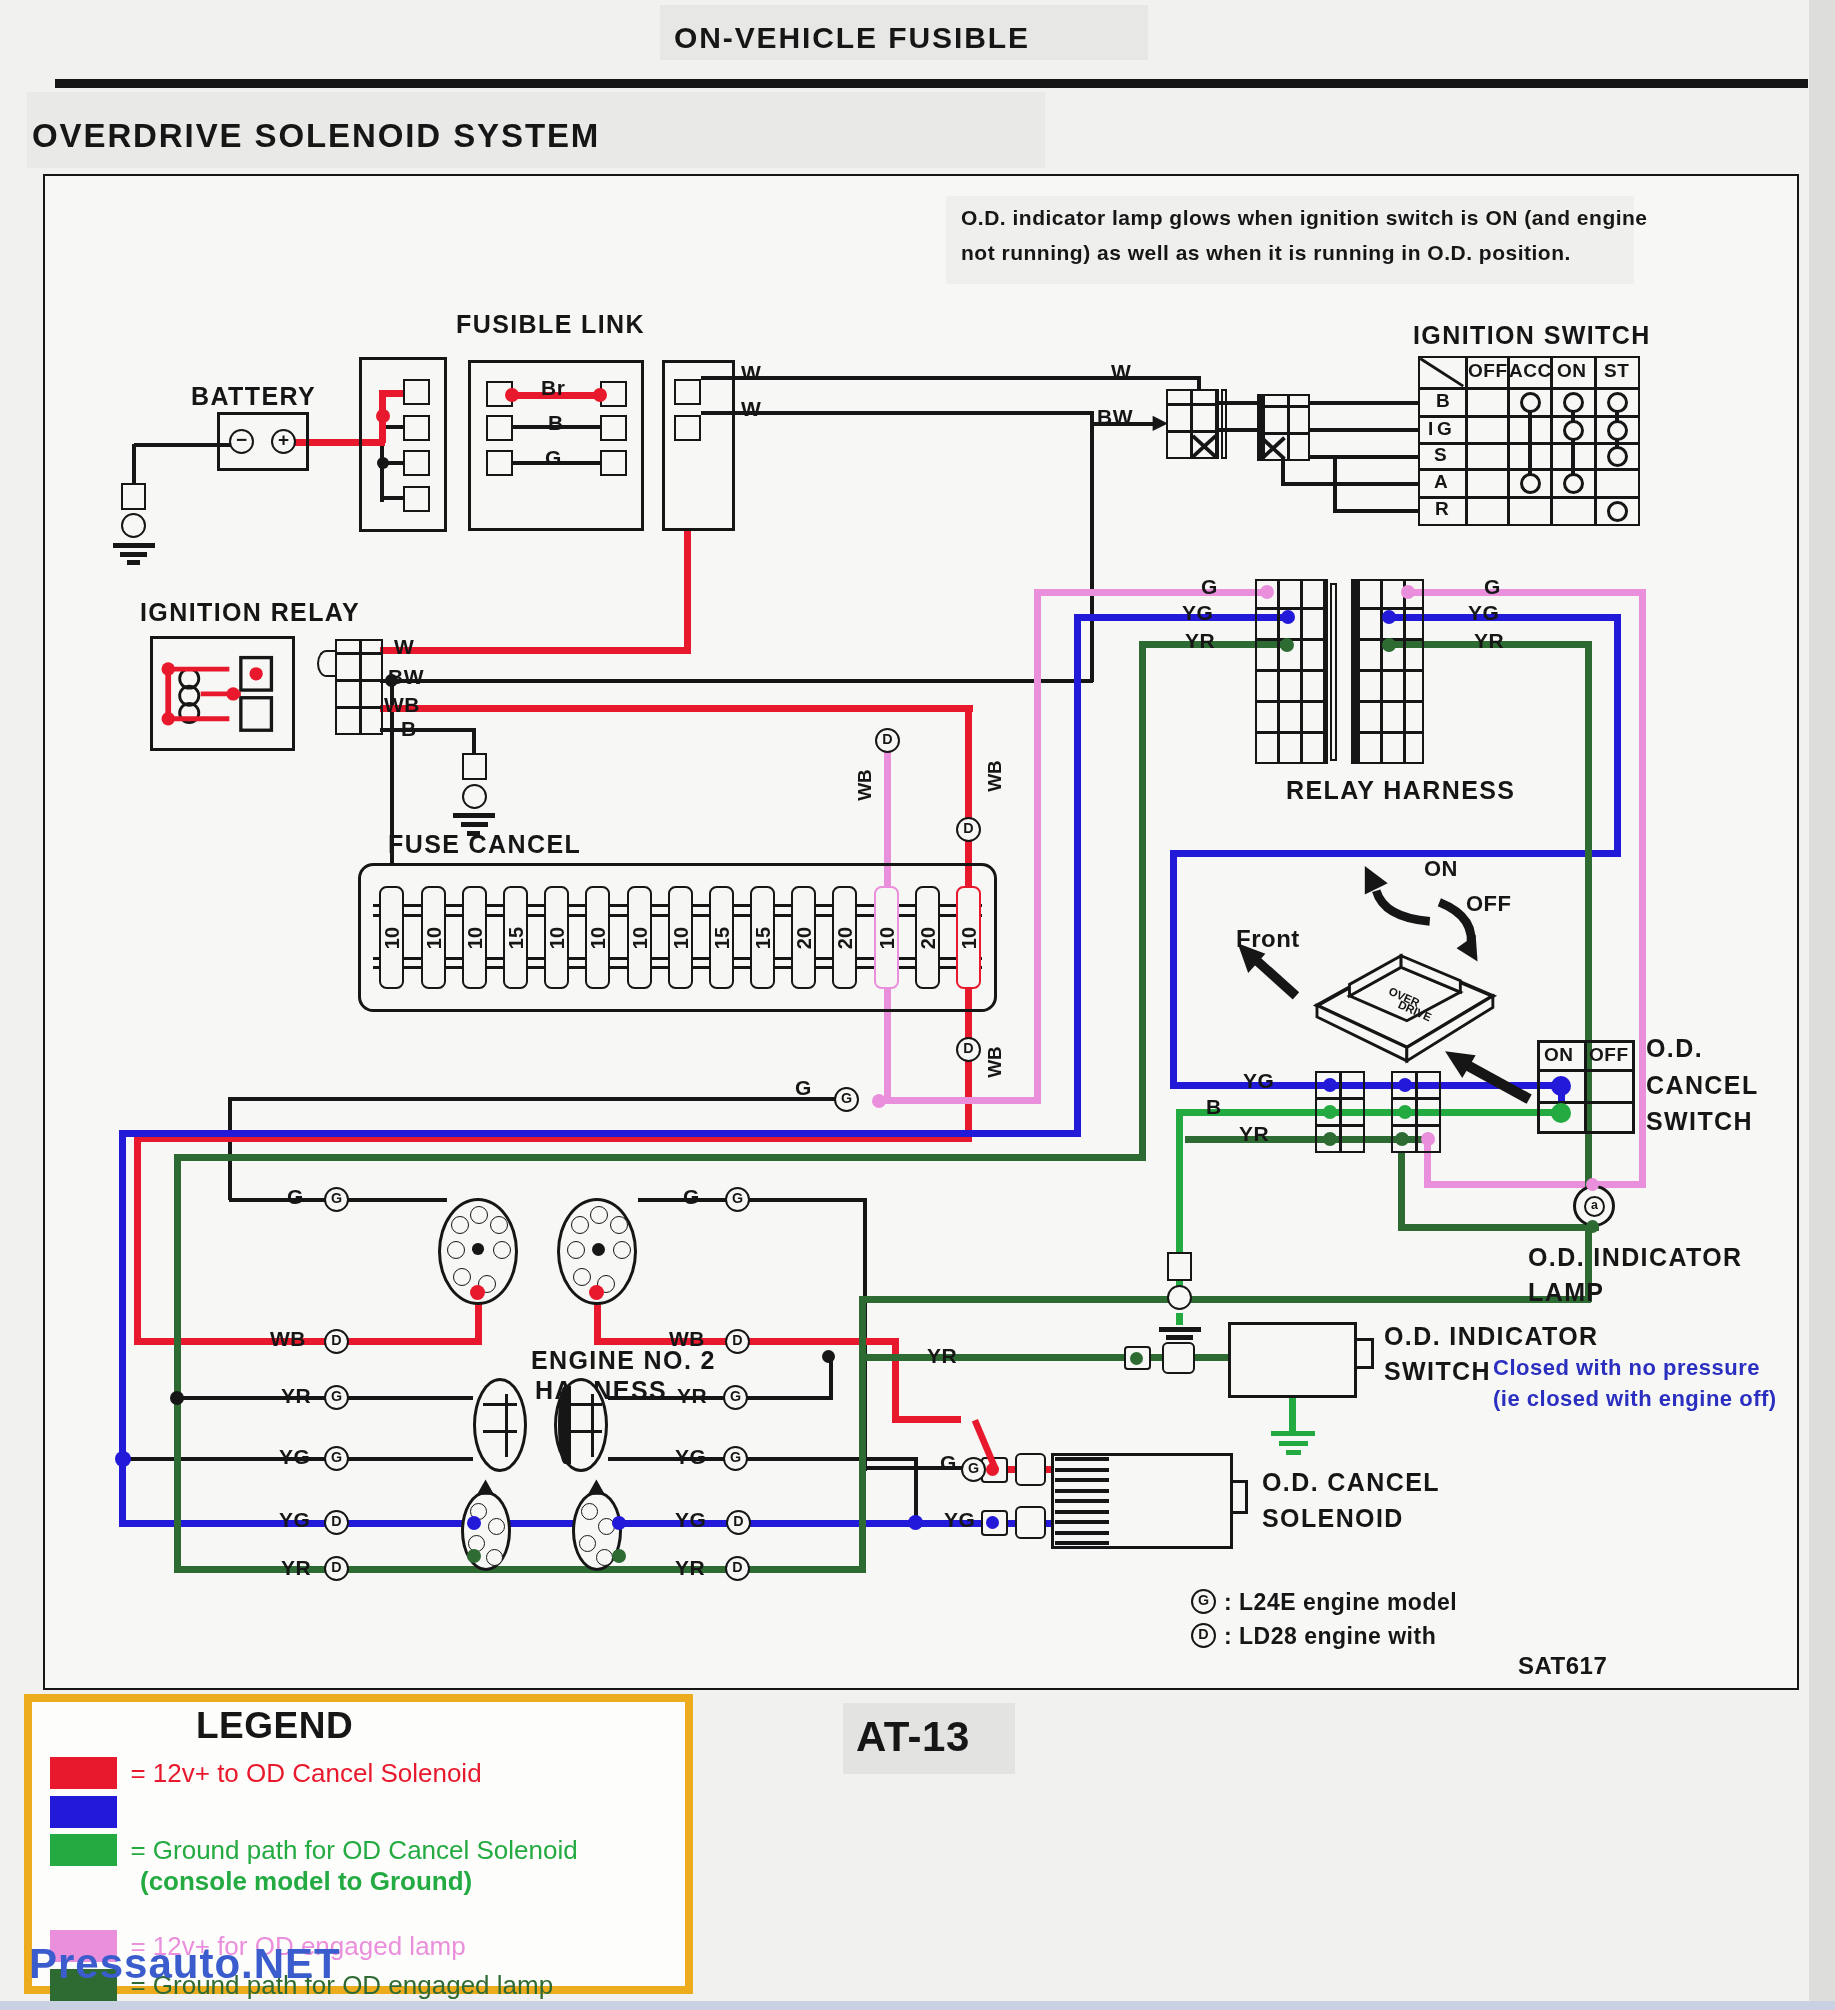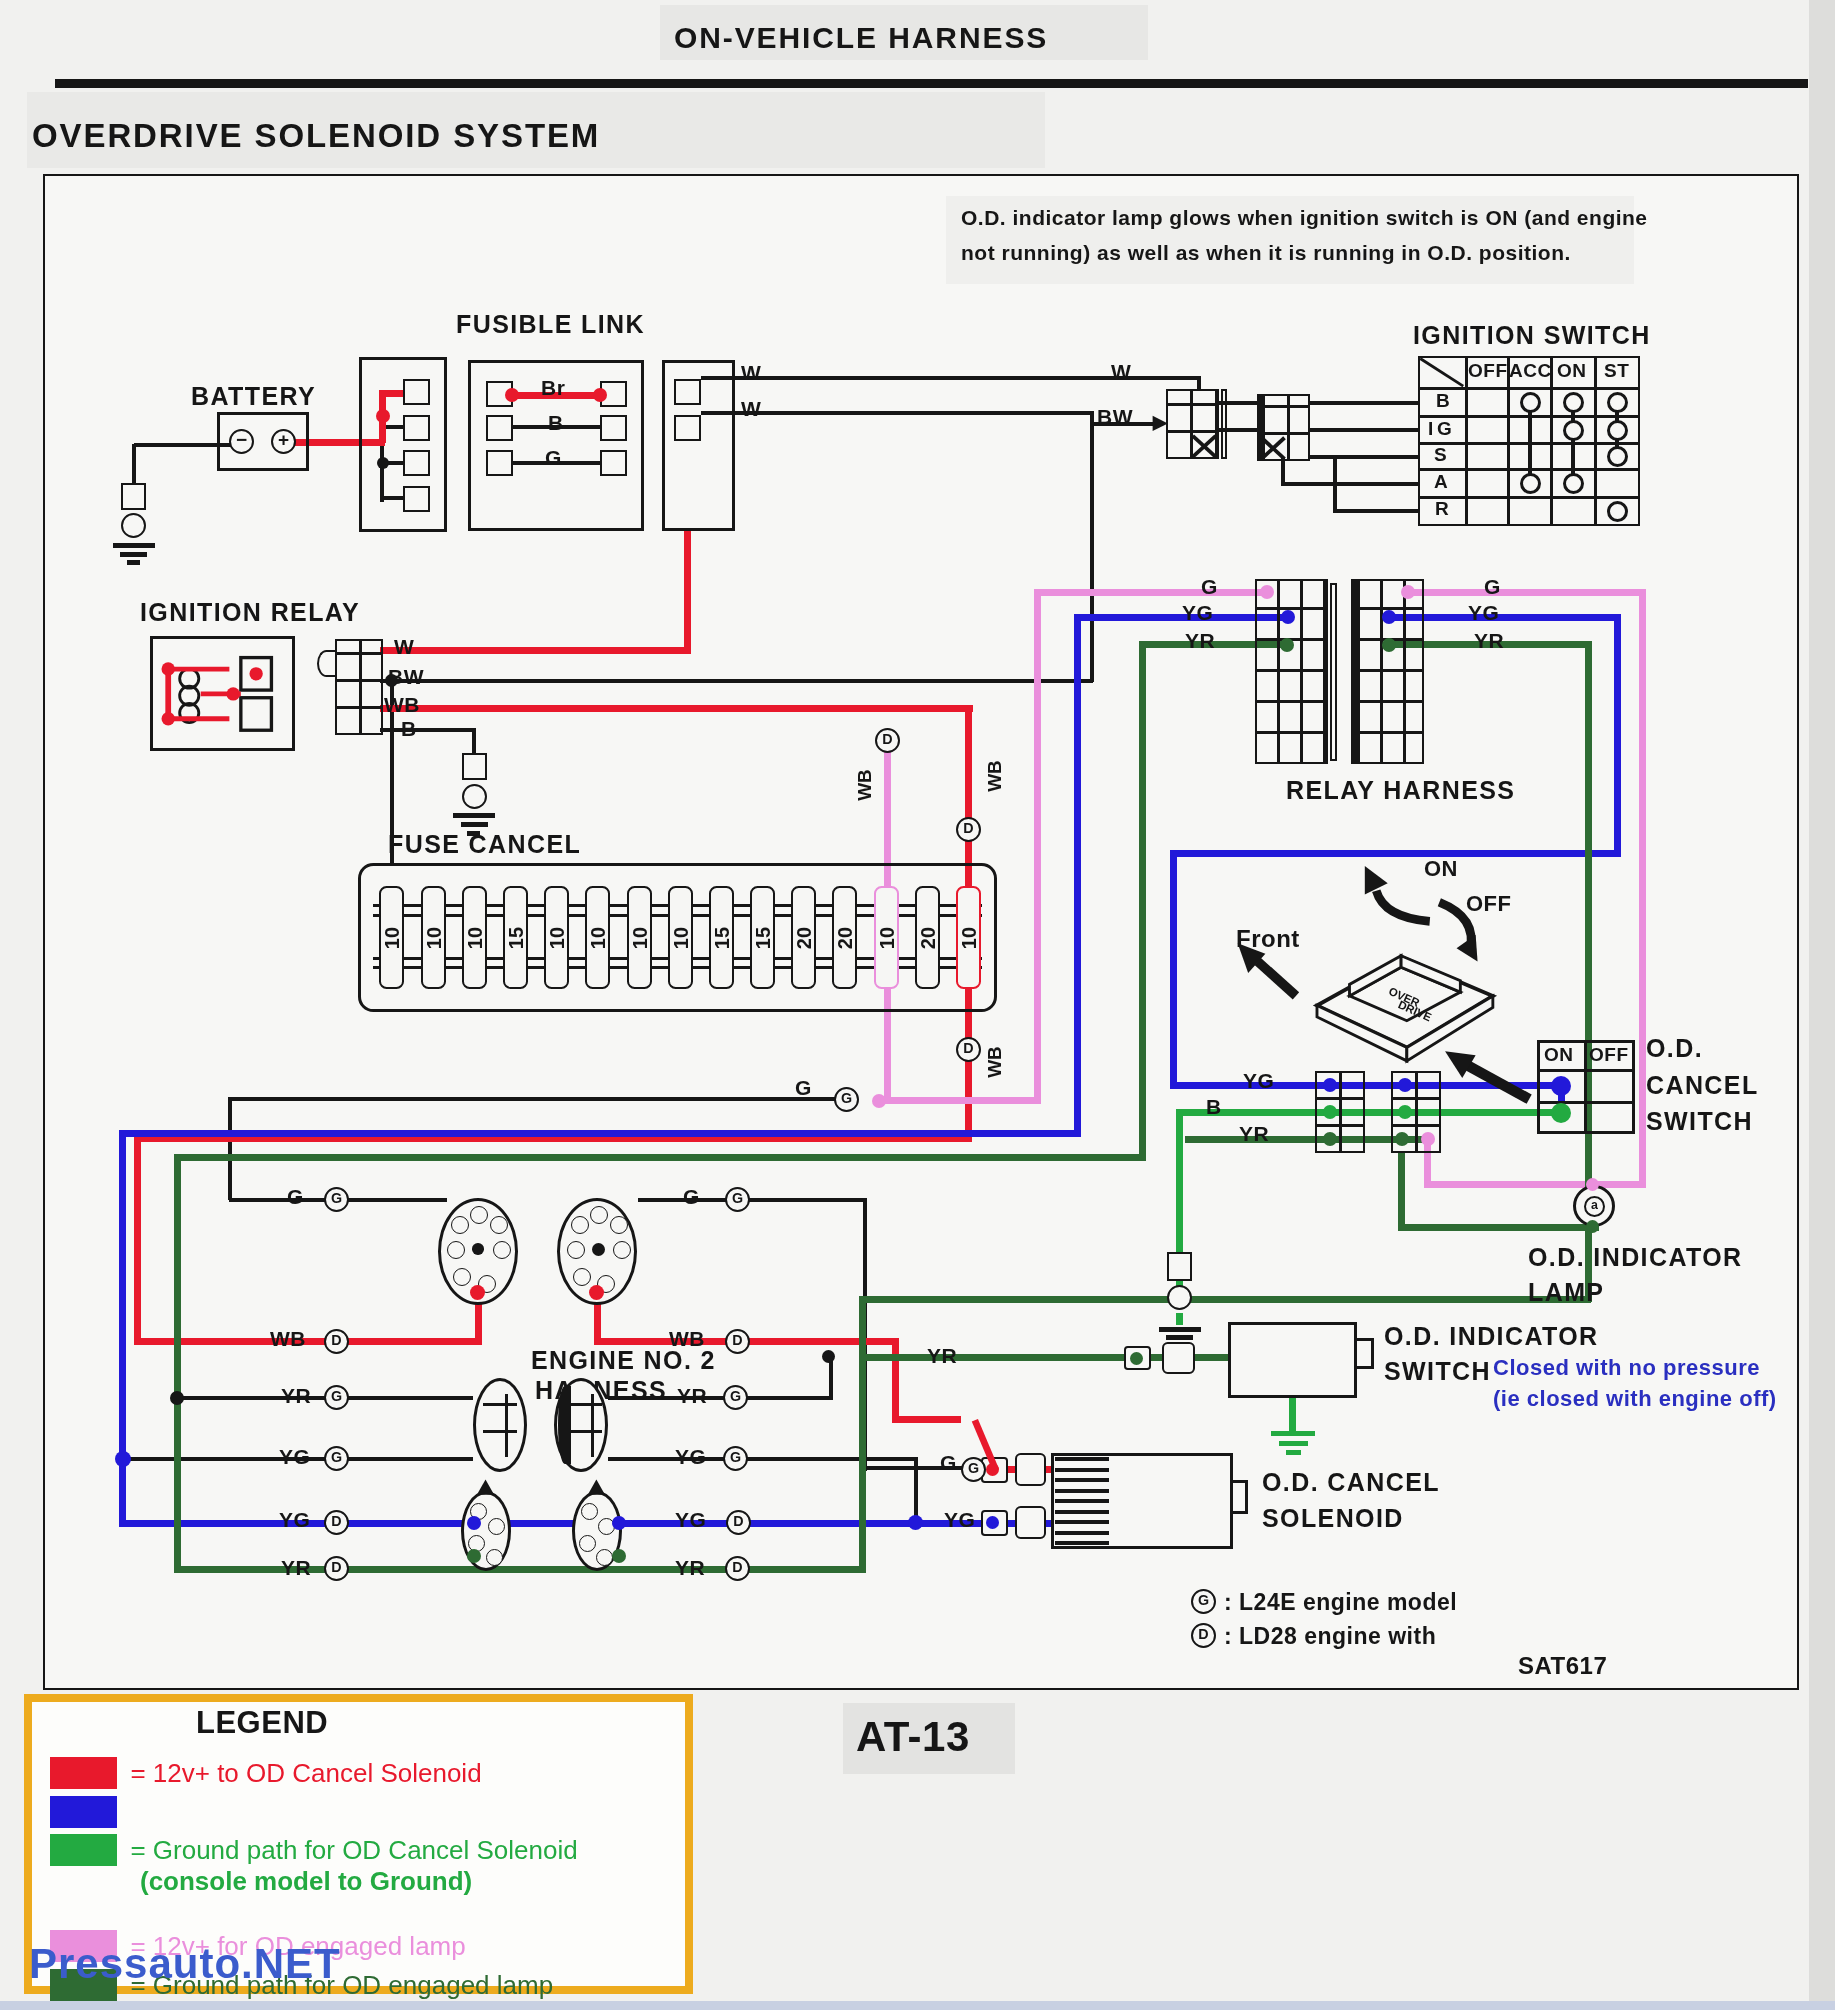--- a/index.html
+++ b/index.html
@@ -35,21 +35,21 @@
 <body>
 
 <div class="patch" style="left:1809px;top:0;width:26px;height:2010px;background:#dddddb"></div>
 <div class="patch" style="left:660px;top:4.8px;width:488px;height:55px;background:#e7e7e5"></div>
 <div class="patch" style="left:27px;top:92px;width:1018px;height:76px;background:#e9e9e7"></div>
 <div class="patch" style="left:43px;top:174px;width:1756px;height:1516px;background:#f7f7f5"></div>
 <div class="patch" style="left:946px;top:196px;width:688px;height:88px;background:#efefed"></div>
 <div class="patch" style="left:843px;top:1703px;width:172px;height:71px;background:#e3e3e1"></div>
 <div class="patch" style="left:0;top:2001px;width:1835px;height:9.6px;background:#c8d0e2"></div>
 
-<div class="lb" style="left:674px;top:21px;font-size:30px;letter-spacing:1.9px">ON-VEHICLE HARNESS</div>
+<div class="lb" style="left:674px;top:21px;font-size:30px;letter-spacing:1.9px">ON-VEHICLE FUSIBLE</div>
 <div class="seg cK" style="left:55px;top:79px;width:1753px;height:8.6px"></div>
 <div class="lb" style="left:32px;top:117px;font-size:33px;letter-spacing:1.9px">OVERDRIVE SOLENOID SYSTEM</div>
 
 <div class="box" style="left:43px;top:174px;width:1756px;height:1516px;border-width:2.9px;background:transparent"></div>
 
 <div class="lb" style="left:961px;top:206px;font-size:21px">O.D. indicator lamp glows when ignition switch is ON (and engine</div>
 <div class="lb" style="left:961px;top:241px;font-size:21px">not running) as well as when it is running in O.D. position.</div>
 
 <div class="seg cK" style="left:134px;top:443px;width:113px;height:3.8px"></div>
 <div class="seg cK" style="left:132px;top:444px;width:3.8px;height:40px"></div>
@@ -532,21 +532,21 @@
   <path d="M1506,944 Q1546,960 1538,994" fill="none" stroke="#161616" stroke-width="9"></path>
   <polygon points="1546,1006 1524,992 1544,978" fill="#161616"></polygon>
 
   <line x1="1600" y1="1150" x2="1534" y2="1114" stroke="#161616" stroke-width="11"></line>
   <polygon points="1512,1100 1544,1104 1530,1128" fill="#161616"></polygon>
 </svg>
 
 <div class="lb" style="left:856px;top:1713px;font-size:42px">AT-13</div>
 
 <div class="abs" style="left:24px;top:1694px;width:669px;height:300px;background:#fdfdfb;border:8.6px solid #edab1e;box-sizing:border-box;z-index:9"></div>
-<div class="lb" style="left:196px;top:1705px;font-size:31px;z-index:10">LEGEND</div>
+<div class="lb" style="left:196px;top:1705px;font-size:37px;z-index:10">LEGEND</div>
 <div class="abs" style="left:50px;top:1757px;width:631px;z-index:10">
 
 <div class="lgrow">
       <div class="sw" style="background: rgb(232, 25, 44);"></div>
       <div>
         <div class="t1" style="color: rgb(232, 25, 44);">= 12v+ to OD Cancel Solenoid</div>
 
       </div>
     </div>
     <div class="lgrow">

